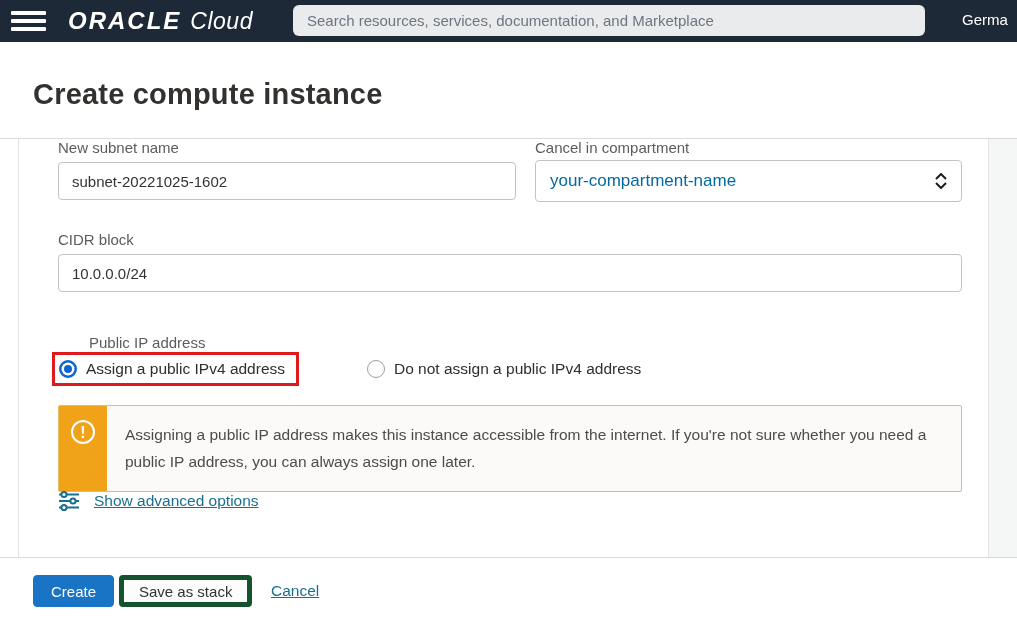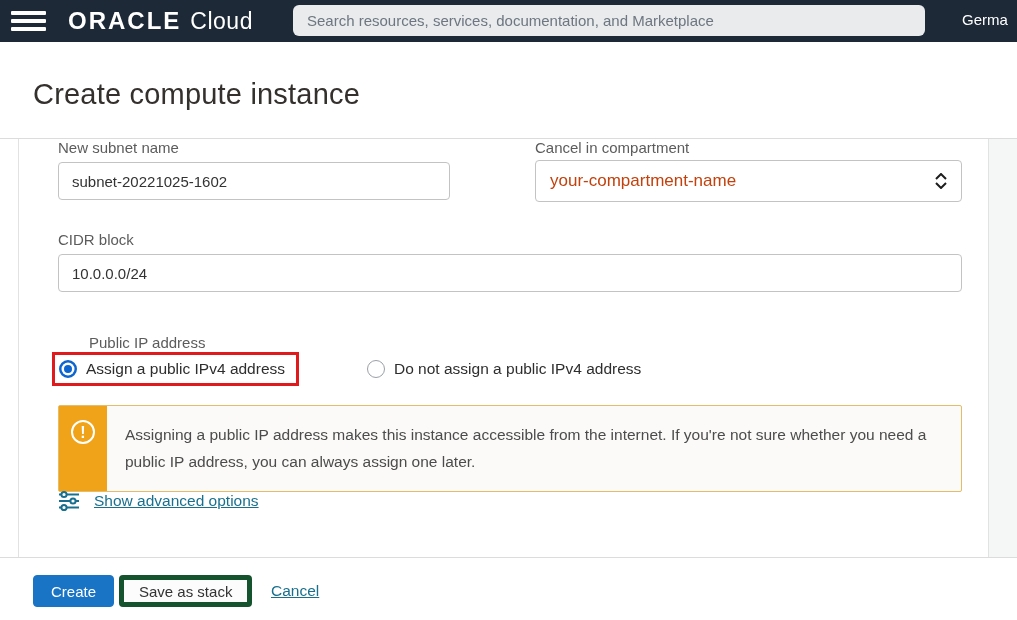--- a/index.html
+++ b/index.html
@@ -3,44 +3,44 @@
 <meta charset="utf-8">
 <style>
   * { margin:0; padding:0; box-sizing:border-box; }
   html,body { width:1017px; height:620px; overflow:hidden; }
   body { font-family:"Liberation Sans", sans-serif; background:#ffffff; position:relative; }
 
   
   .topbar { position:absolute; left:0; top:0; width:1017px; height:42px; background:#1d2936; display:flex; align-items:center; }
   .hamburger { width:35px; height:20px; margin-left:11px; display:flex; flex-direction:column; justify-content:space-between; cursor:pointer; }
   .hamburger span { display:block; width:35px; height:4px; background:#ffffff; border-radius:1px; }
-  .logo { display:flex; align-items:baseline; margin-left:22px; white-space:nowrap; }
+  .logo { display:flex; align-items:baseline; margin-left:22px; white-space:nowrap;font-style:italic; }
   .logo .oracle { color:#fff; font-size:24px; font-weight:700; letter-spacing:2px; }
   .logo .cloud  { color:#fff; font-size:23px; font-weight:300; margin-left:9px; letter-spacing:0.5px; }
   .search-wrap { position:absolute; left:293px; top:5px; width:632px; height:31px; }
   .search-input { width:100%; height:100%; border:none; outline:none; border-radius:6px; background:#e9ebec; font-size:15px; color:#333; padding:10px 14px; font-family:"Liberation Sans", sans-serif; }
   .search-input::placeholder { color:#6d7681; opacity:1; }
   .region { position:absolute; left:962px; top:11px; color:#ffffff; font-size:15px; white-space:nowrap; }
 
   
-  .page-title { position:absolute; left:33px; top:78px; font-size:29px; color:#33302d; font-weight:400; letter-spacing:0.2px; }
+  .page-title { position:absolute; left:33px; top:78px; font-size:29px; color:#33302d; font-weight:700; letter-spacing:0.2px; }
 
   
   .hr-top    { position:absolute; left:0; top:138px; width:1017px; height:1px; background:#dcdcdc; }
   .hr-bottom { position:absolute; left:0; top:557px; width:1017px; height:1px; background:#dcdcdc; }
   .vl-left   { position:absolute; left:18px; top:139px; width:1px; height:418px; background:#e2e2e2; }
   .vl-right  { position:absolute; left:988px; top:139px; width:1px; height:418px; background:#e2e2e2; }
   .gutter    { position:absolute; left:989px; top:139px; width:28px; height:418px; background:#f5f6f6; }
 
   
   .field-label { position:absolute; font-size:15px; color:#5c5c5c; }
   .text-input { position:absolute; border:1px solid #c3c3c3; border-radius:4px; background:#fff; font-size:15px; color:#333; padding:0 13px; font-family:"Liberation Sans", sans-serif; outline:none; }
 
   .select-box { position:absolute; left:535px; top:160px; width:427px; height:42px; border:1px solid #c3c3c3; border-radius:4px; background:#fff; display:flex; align-items:center; padding:0 14px; cursor:pointer; }
-  .select-box .sel-text { font-size:17px; color:#c2410c; flex:1; }
+  .select-box .sel-text { font-size:17px; color:#0369a1; flex:1; }
   .select-box .chevrons { display:flex; flex-direction:column; align-items:center; gap:2px; }
 
   .radio-row { position:absolute; left:52px; top:352px; width:910px; height:34px; }
   .radio-opt { position:absolute; display:flex; align-items:center; cursor:pointer; }
   .radio-opt .rlabel { font-size:15.5px; color:#2e2e2e; margin-left:9px; white-space:nowrap; }
   .radio-circle { width:18px; height:18px; border-radius:50%; }
   .radio-on  { background:#0d65d0; border:2px solid #0d65d0; position:relative; }
   .radio-on::after { content:""; position:absolute; left:3px; top:3px; width:8px; height:8px; border-radius:50%; background:#0d65d0; box-shadow:0 0 0 2.5px #ffffff; }
   .radio-off { background:#fff; border:1.5px solid #9aa0a6; }
   .hl-box { position:absolute; left:0; top:0; width:247px; height:34px; border:3px solid #e01a1c; display:flex; align-items:center; padding-left:4px; }
@@ -80,21 +80,21 @@
 
 <div class="page-title">Create compute instance</div>
 
 <div class="hr-top"></div>
 <div class="vl-left"></div>
 <div class="vl-right"></div>
 <div class="gutter"></div>
 <div class="hr-bottom"></div>
 
 <div class="field-label" style="left:58px; top:139px;">New subnet name</div>
-<input class="text-input" style="left: 58px; top: 162px; width: 392px; height: 38px;" type="text" value="subnet-20221025-1602">
+<input class="text-input" style="left: 58px; top: 162px; width: 458px; height: 38px;" type="text" value="subnet-20221025-1602">
 
 <div class="field-label" style="left:535px; top:139px;">Cancel in compartment</div>
 <div class="select-box">
   <span class="sel-text">your-compartment-name</span>
   <span class="chevrons">
     <svg width="12" height="7" viewBox="0 0 12 7">
         <polyline points="1,6 6,1 11,6" fill="none" stroke="#1d1d1d" stroke-width="2"></polyline>
       </svg>
     <svg width="12" height="7" viewBox="0 0 12 7">
         <polyline points="1,1 6,6 11,1" fill="none" stroke="#1d1d1d" stroke-width="2"></polyline>

